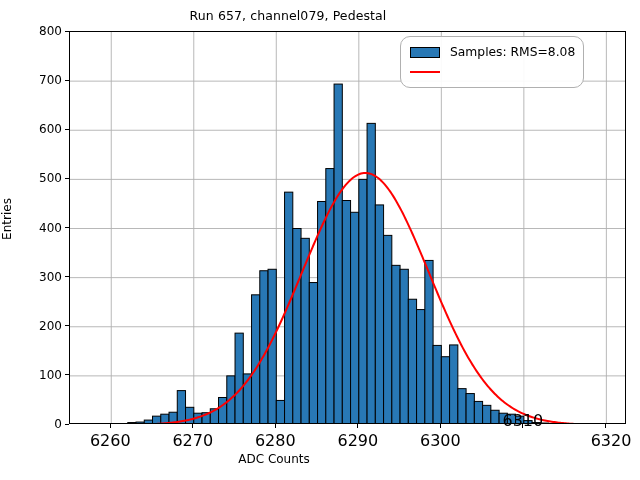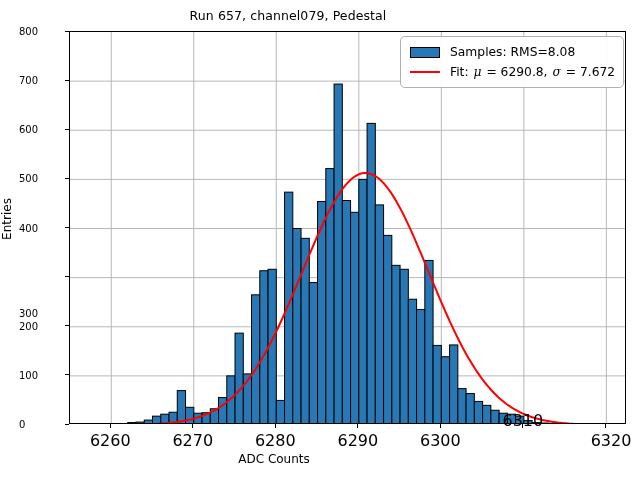--- a/index.html
+++ b/index.html
@@ -47,23 +47,24 @@
   }
   .tick-label-x {
     position: absolute;
     font-size: 16px;
     color: #000000;
     transform: translateX(-50%);
     white-space: nowrap;
   }
   .tick-label-y {
     position: absolute;
-    font-size: 10px;
+    font-size: 12px;
     color: #000000;
     transform: translateY(-50%);
+    text-align: right;
     white-space: nowrap;
   }
   .tick-mark-x {
     position: absolute;
     width: 1.1px;
     height: 3.8px;
     background: #000000;
   }
   .tick-mark-y {
     position: absolute;
@@ -90,21 +91,21 @@
     color: #000000;
     transform: rotate(-90deg);
   }
   #legend {
     position: absolute;
     left: 400px;
     top: 36px;
     box-sizing: border-box;
     border: 1px solid #b0b0b0;
     background: rgba(255,255,255,0.92);
-    border-radius: 5px;
+    border-radius: 10px;
     padding: 5px 8px 5px 8px;
   }
   .legend-row {
     display: flex;
     align-items: center;
     height: 20px;
   }
   .legend-key {
     width: 32px;
     height: 14px;
@@ -242,21 +243,21 @@
       <div class="tick-label-x" style="left: 611px; top: 431px;">6320</div>
     </div>
   <div id="ticks-y">
       <div class="tick-mark-y" style="left: 65.2px; top: 423.5px;"></div>
       <div class="tick-label-y" style="left: 19px; width: 43px; top: 424px;">0</div>
       <div class="tick-mark-y" style="left: 65.2px; top: 374.375px;"></div>
       <div class="tick-label-y" style="left: 19px; width: 43px; top: 374.875px;">100</div>
       <div class="tick-mark-y" style="left: 65.2px; top: 325.25px;"></div>
       <div class="tick-label-y" style="left: 19px; width: 43px; top: 325.75px;">200</div>
       <div class="tick-mark-y" style="left: 65.2px; top: 276.125px;"></div>
-      <div class="tick-label-y" style="left: 19px; width: 43px; top: 276.625px; margin-top: 36px;">300</div>
+      <div class="tick-label-y" style="left: 19px; width: 43px; top: 276.625px;">300</div>
       <div class="tick-mark-y" style="left: 65.2px; top: 227px;"></div>
       <div class="tick-label-y" style="left: 19px; width: 43px; top: 227.5px;">400</div>
       <div class="tick-mark-y" style="left: 65.2px; top: 177.875px;"></div>
       <div class="tick-label-y" style="left: 19px; width: 43px; top: 178.375px;">500</div>
       <div class="tick-mark-y" style="left: 65.2px; top: 128.75px;"></div>
       <div class="tick-label-y" style="left: 19px; width: 43px; top: 129.25px;">600</div>
       <div class="tick-mark-y" style="left: 65.2px; top: 79.625px;"></div>
       <div class="tick-label-y" style="left: 19px; width: 43px; top: 80.125px;">700</div>
       <div class="tick-mark-y" style="left: 65.2px; top: 30.5px;"></div>
       <div class="tick-label-y" style="left: 19px; width: 43px; top: 31px;">800</div>
@@ -269,17 +270,16 @@
     <div class="legend-row">
       <span class="legend-key">
         <span class="legend-swatch-patch" id="legend-swatch-0" style="background: rgb(40, 120, 181);"></span>
       </span>
       <span class="legend-text">Samples: RMS=8.08</span>
     </div>
     <div class="legend-row">
       <span class="legend-key">
         <span class="legend-swatch-line" id="legend-swatch-1" style="background: rgb(255, 0, 0);"></span>
       </span>
-      <span class="legend-text"><span>Fit: </span><span class="mathit">μ</span><span> = 6290.8, </span><span class="mathit">σ</span><span> = 7.672</span></span>
     </div>
   </div>
 
 </div>
 
 </body></html>

